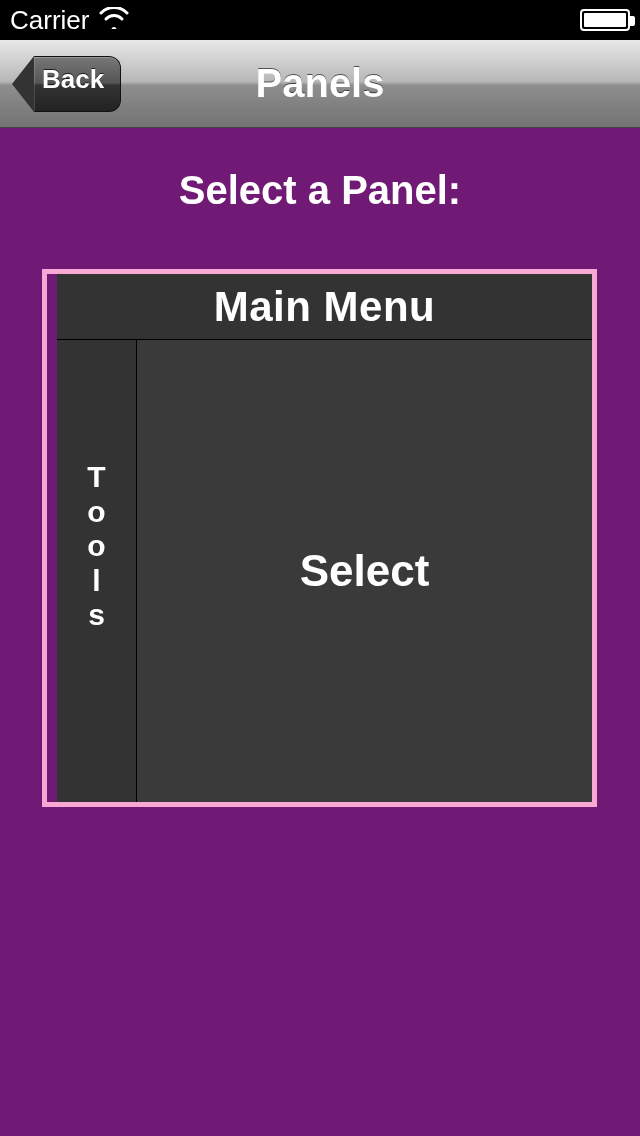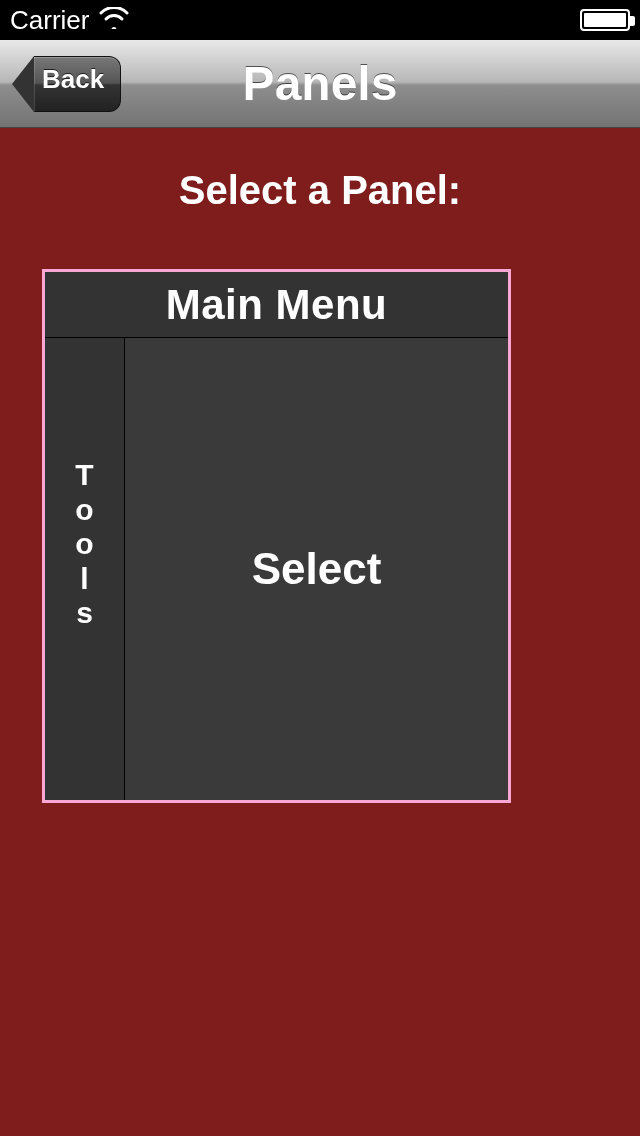--- a/index.html
+++ b/index.html
@@ -46,21 +46,21 @@
       height: 88px;
       background: linear-gradient(to bottom, #e8e8e8 0%, #b7b7b7 48%, #8e8e8e 52%, #737373 100%);
       position: relative;
       display: flex;
       align-items: center;
       justify-content: center;
       border-bottom: 1px solid #434343;
     }
     .nav-title {
       color: #fff;
-      font-size: 48px;
+      font-size: 40px;
       font-weight: 700;
       text-shadow: 0 -1px 0 rgba(0,0,0,.6);
     }
     .back-button {
       position: absolute;
       left: 12px; top: 50%; transform: translateY(-50%);
       display: flex; align-items: center;
     }
     .back-chevron {
       width: 0; height: 0;
@@ -77,35 +77,36 @@
       border-left: none;
       border-radius: 0 12px 12px 0;
       display:flex; align-items:center;
       color:#fff; font-size:26px; font-weight:700;
       text-shadow: 0 -1px 0 rgba(0,0,0,.7);
       box-shadow: inset 0 1px 0 rgba(255,255,255,.25);
     }
 
     
     .content {
-      background: #7f1d1d;
+      background: #701a75;
       height: calc(1136px - 40px - 88px);
       padding-top: 40px;
     }
     .prompt {
       color: #fff;
       font-size: 40px;
       font-weight: 700;
       text-align: center;
     }
 
     .panel-grid {
       margin: 56px 42px 0;
-      width: 469px;
-      border: 3px solid #f9a8d4;
+      width: 555px;
+      border: 5px solid #f9a8d4;
+      padding-left: 10px;
     }
     .cell {
       background: #333;
       display: flex;
       align-items: center;
       justify-content: center;
       color: #fff;
       font-weight: 700;
     }
     .cell-mainmenu {

